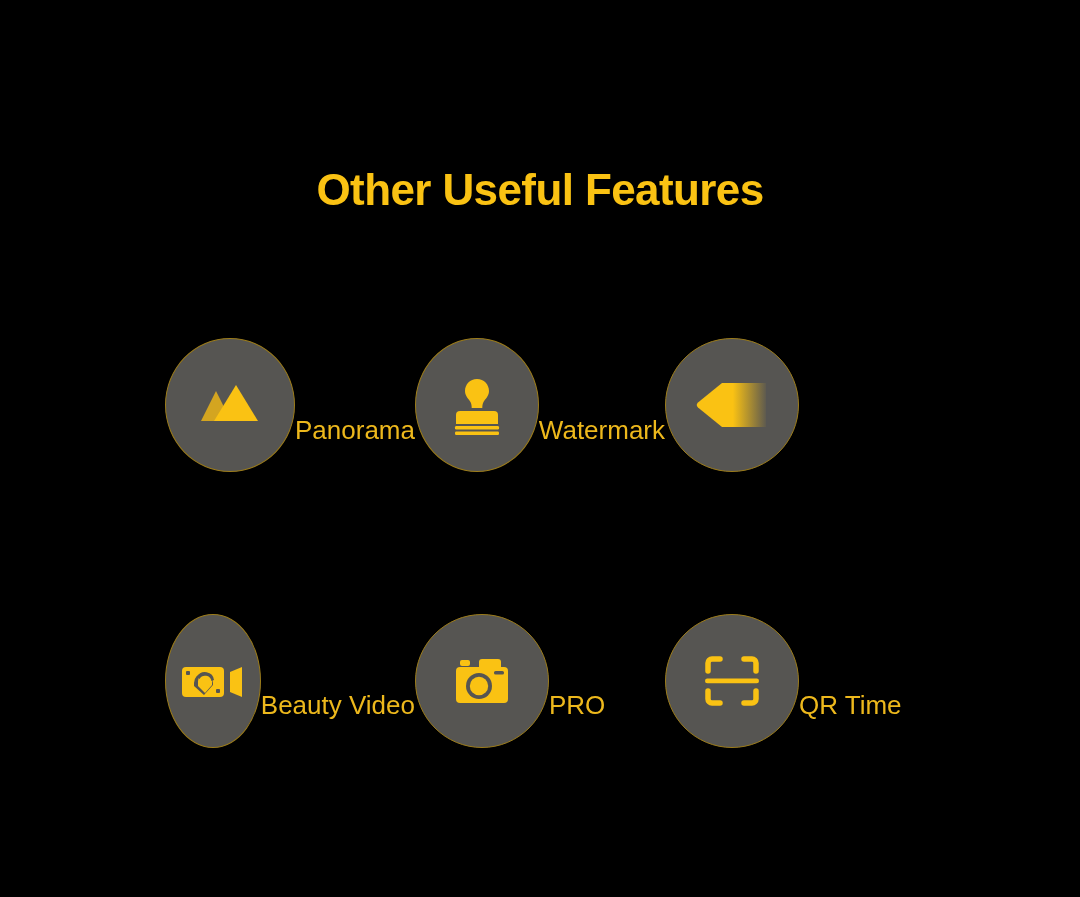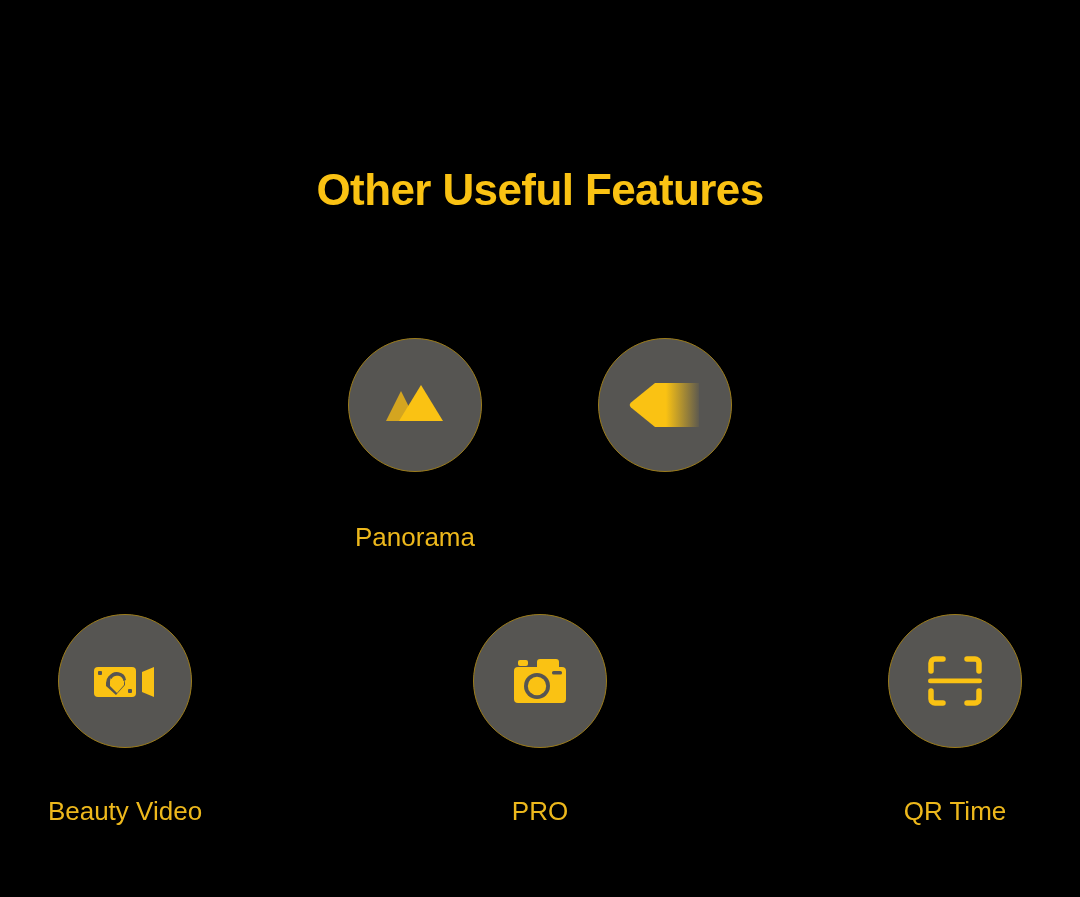--- a/index.html
+++ b/index.html
@@ -39,26 +39,26 @@
 
   
   .row {
     position: absolute;
     left: 0;
     width: 1080px;
     display: flex;
     justify-content: center;
   }
   .row-1 { top: 338px; }
-  .row-2 { top: 614px; justify-content: space-between; }
+  .row-2 { top: 614px; }
 
   .feature {
     width: 250px;
     display: flex;
-    flex-direction: column;
+    flex-direction: row;
     align-items: center;
   }
 
   .icon-circle {
     width: 134px;
     height: 134px;
     border-radius: 50%;
     background: #565552;
     border: 1px solid #9C7C1A;
     box-sizing: border-box;
@@ -97,20 +97,33 @@
         <span>
           <svg width="72" height="72" viewBox="0 0 72 72">
             <path d="M22 22 L37 52 L7 52 Z" fill="#D4A520"></path>
             <path d="M42 16 L64 52 L20 52 Z" fill="#FAC213"></path>
           </svg>
         </span>
       </div>
       <div class="feature-label">Panorama</div>
     </div>
 
+    <div class="feature">
+      <div class="icon-circle">
+        <span>
+          <svg width="72" height="72" viewBox="0 0 72 72">
+            <path d="M36 10 c7 0 12 5.5 12 12 0 5.5 -4 8 -5.5 11 -1 2 -1.2 4 -1.2 6 h-10.6 c0 -2 -0.2 -4 -1.2 -6 -1.5 -3 -5.5 -5.5 -5.5 -11 0 -6.5 5 -12 12 -12 z" fill="#FAC213"></path>
+            <path d="M19 42 h34 a4 4 0 0 1 4 4 v9 h-42 v-9 a4 4 0 0 1 4 -4 z" fill="#FAC213"></path>
+            <rect x="14" y="57" width="44" height="3.4" rx="1.2" fill="#FAC213"></rect>
+            <rect x="14" y="62.5" width="44" height="3.4" rx="1.2" fill="#FAC213"></rect>
+          </svg>
+        </span>
+      </div>
+      <div class="feature-label">Watermark</div>
+    </div>
 
 
     <div class="feature">
       <div class="icon-circle">
         <span>
           <svg width="80" height="72" viewBox="0 0 80 72">
             <defs>
               <linearGradient id="tlfade" x1="0" y1="0" x2="1" y2="0">
                 <stop offset="0%" stop-color="#FAC213" stop-opacity="1"></stop>
                 <stop offset="52%" stop-color="#FAC213" stop-opacity="1"></stop>

